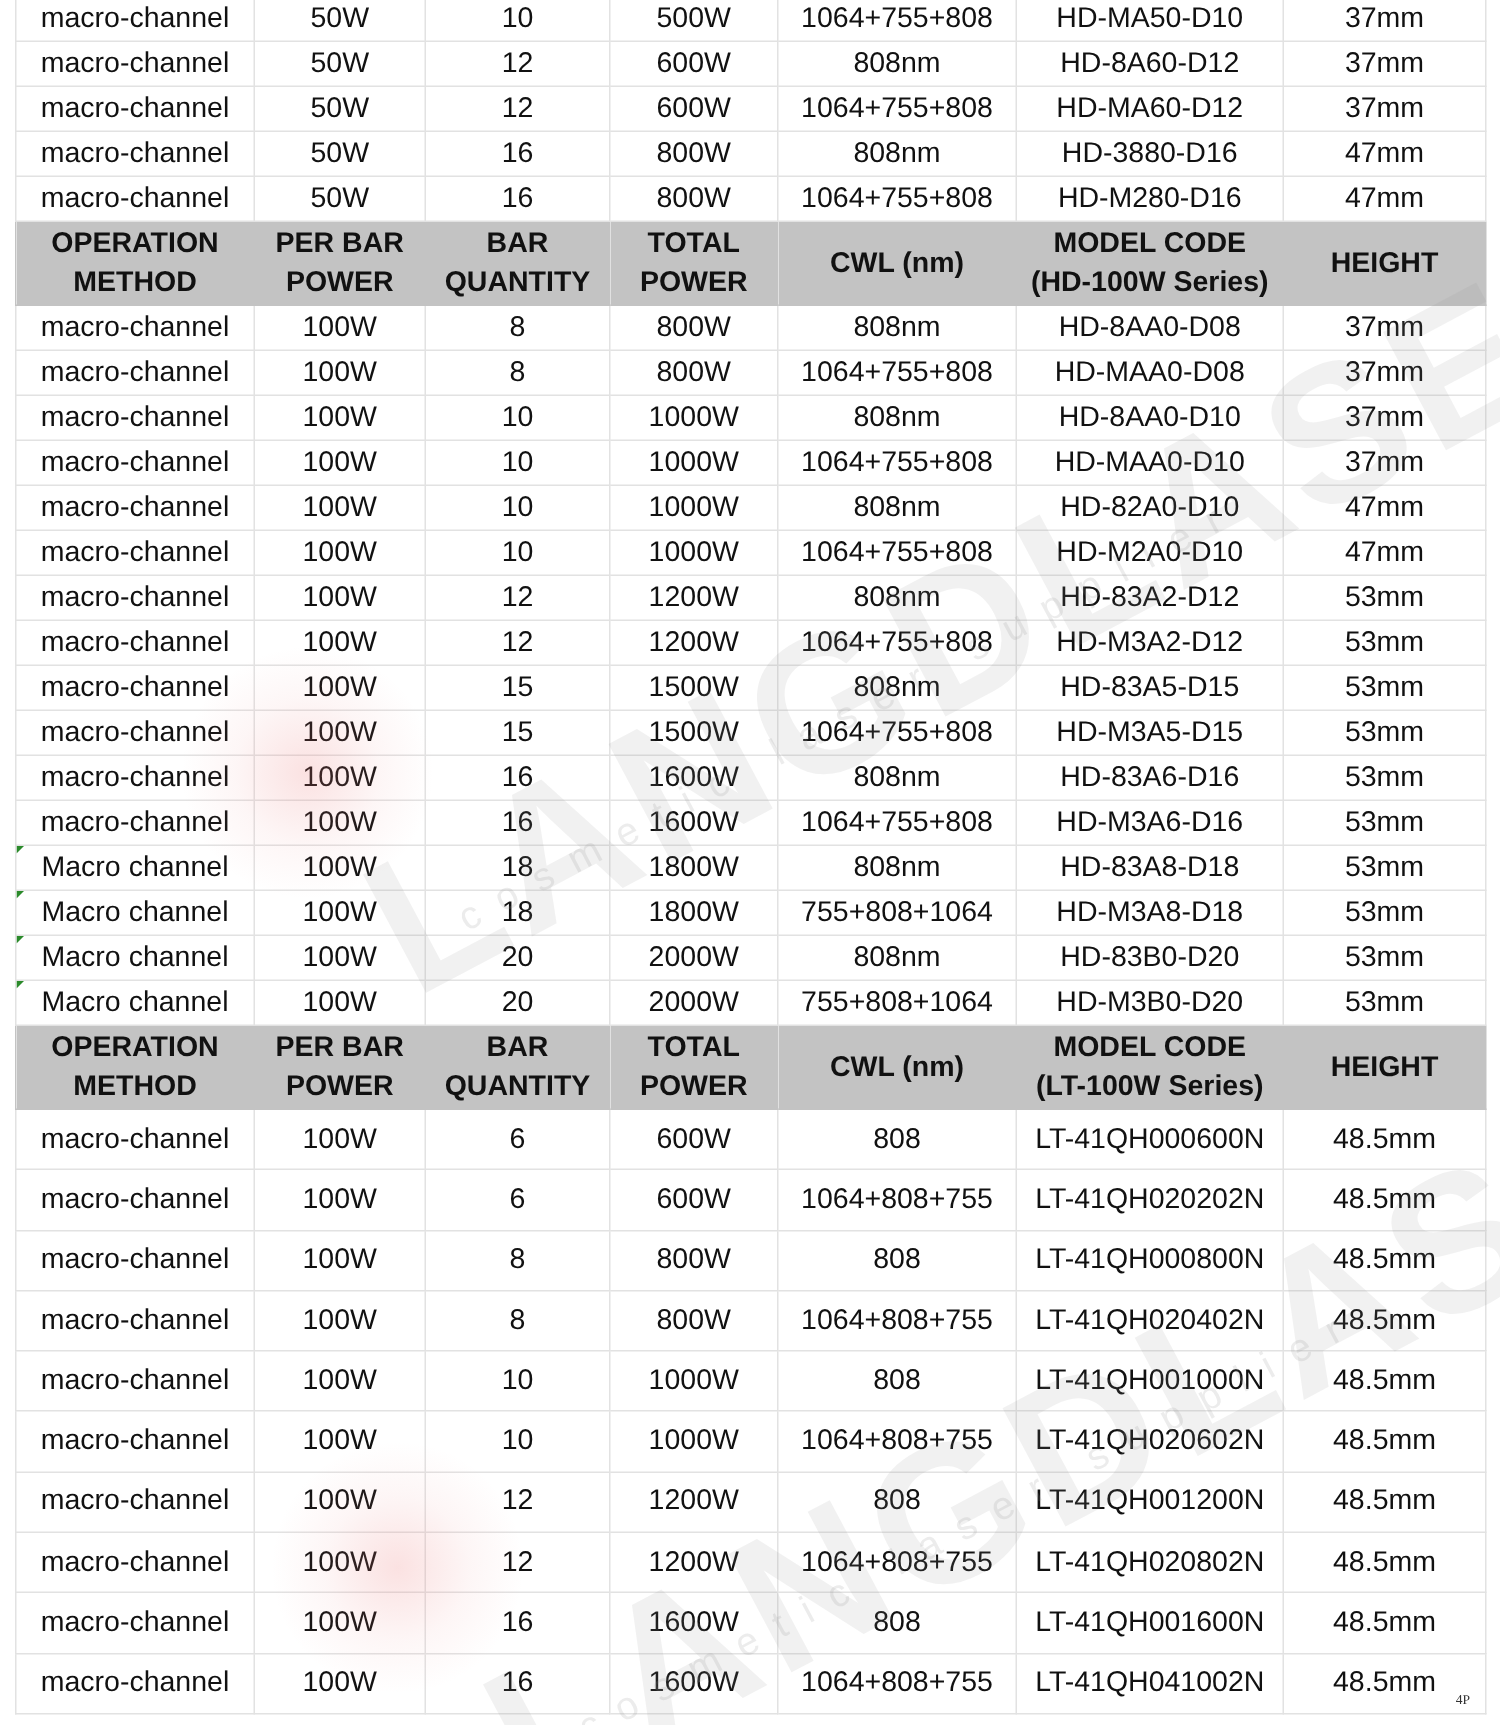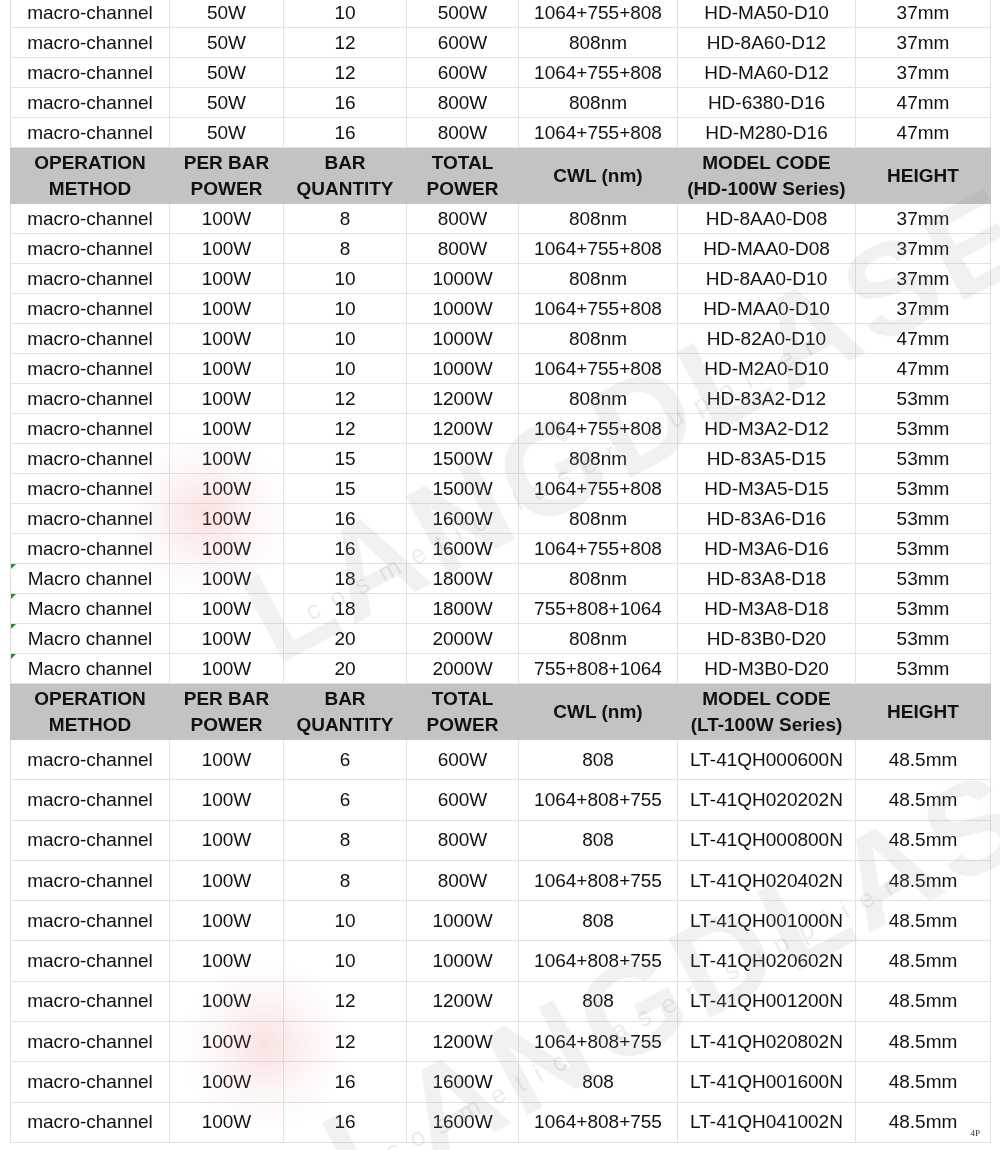--- a/index.html
+++ b/index.html
@@ -70,21 +70,21 @@
           <td>1064+755+808</td>
           <td>HD-MA60-D12</td>
           <td>37mm</td>
         </tr>
         <tr class="r30">
           <td>macro-channel</td>
           <td>50W</td>
           <td>16</td>
           <td>800W</td>
           <td>808nm</td>
-          <td>HD-6380-D16</td>
+          <td>HD-3880-D16</td>
           <td>47mm</td>
         </tr>
         <tr class="r30">
           <td>macro-channel</td>
           <td>50W</td>
           <td>16</td>
           <td>800W</td>
           <td>1064+755+808</td>
           <td>HD-M280-D16</td>
           <td>47mm</td>

